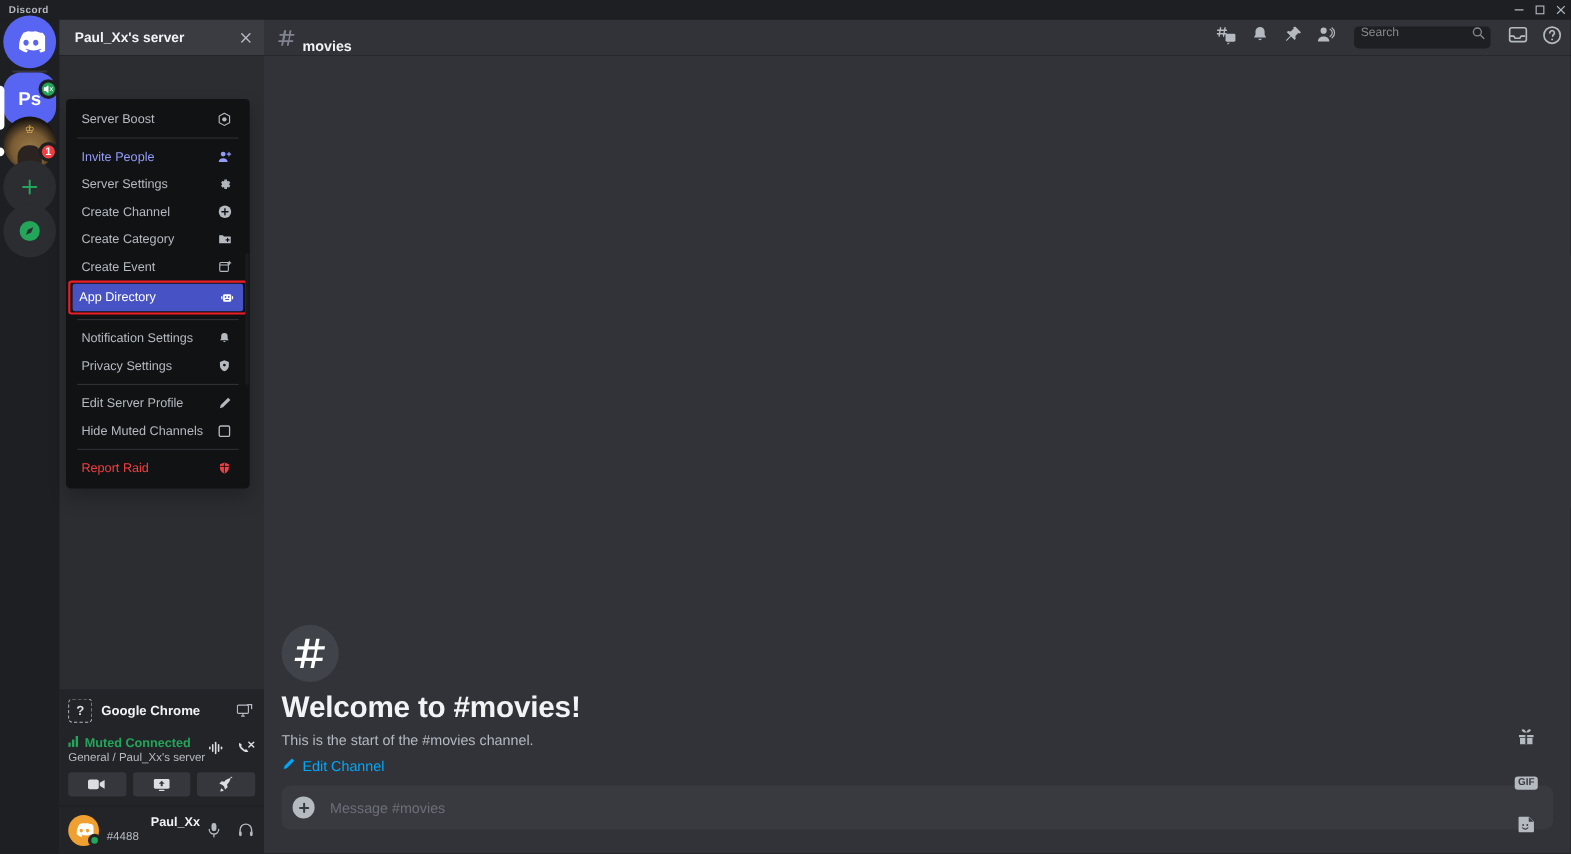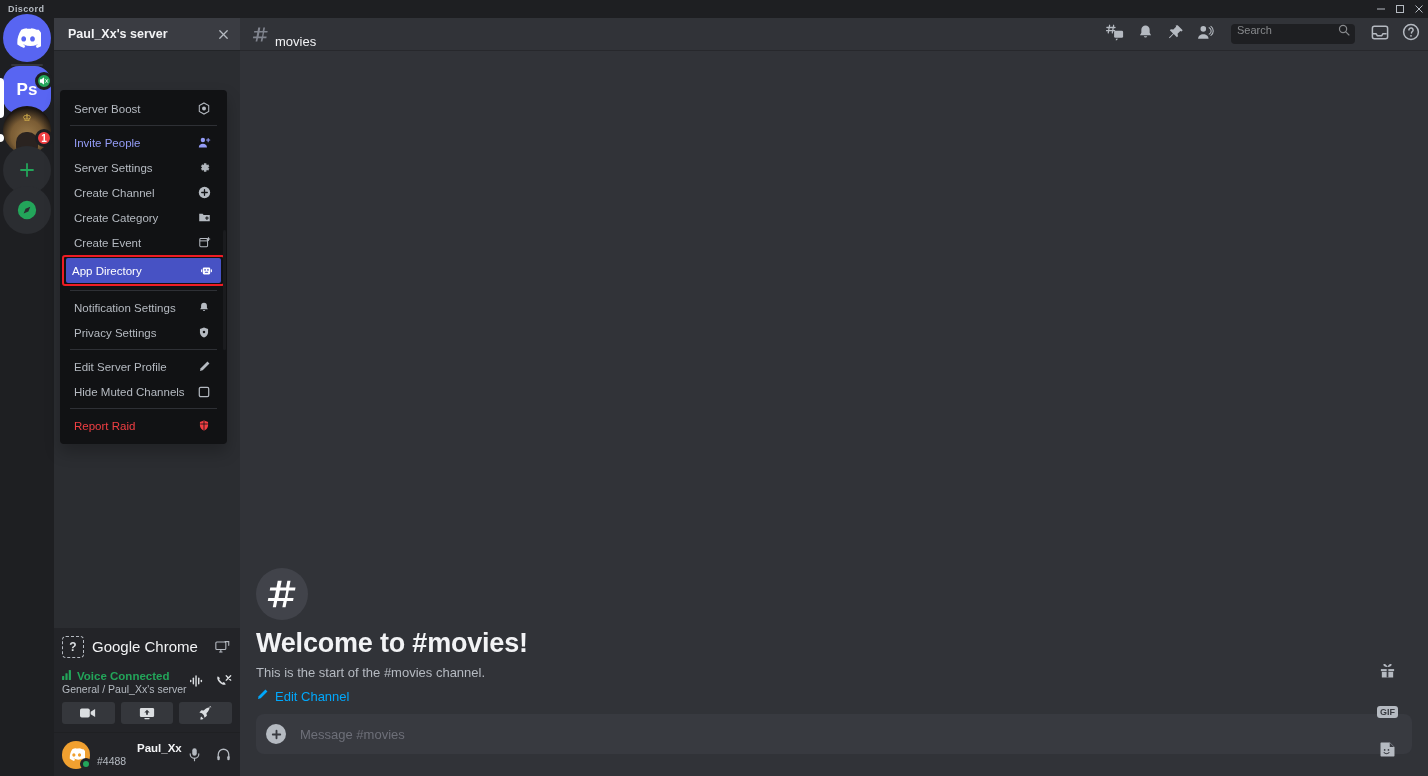--- a/index.html
+++ b/index.html
@@ -132,21 +132,21 @@
   
   .activity-row {
     height: 36px; display: flex; align-items: center; padding: 0 10px 0 8px;
     border-top: 1px solid #232428; background: #232428;
   }
   .activity-ic {
     width: 22px; height: 22px; border: 1px dashed #b5bac1; border-radius: 4px;
     display: flex; align-items: center; justify-content: center;
     color: #dbdee1; font-size: 12px; font-weight: bold; margin-right: 8px;
   }
-  .activity-name { flex: 1; font-size: 15px; font-weight: normal; color: #f2f3f5; }
+  .activity-name { flex: 1; font-size: 12px; font-weight: bold; color: #f2f3f5; }
   .activity-act { color: #b5bac1; display: flex; align-items: center; }
 
   .voice-panel { background: #232428; padding: 6px 8px 8px; }
   .voice-top { display: flex; align-items: flex-start; }
   .voice-txt { flex: 1; }
   .voice-status {
     font-size: 11.5px; font-weight: bold; color: #23a55a;
     display: flex; align-items: center; gap: 4px;
   }
   .voice-sub { font-size: 10.5px; color: #b5bac1; margin-top: 1px; }
@@ -182,21 +182,21 @@
   
   .main {
     position: absolute; left: 240px; top: 18px; width: 1188px; height: 758px;
     background: #313338; display: flex; flex-direction: column;
   }
   .chan-header {
     height: 32px; display: flex; align-items: center; padding: 0 8px 0 12px;
     box-shadow: 0 1px 0 rgba(0,0,0,.2); position: relative; z-index: 2;
   }
   .chan-hash { color: #80848e; margin-right: 6px; display: flex; }
-  .chan-name { font-size: 13px; font-weight: normal; color: #f2f3f5; margin-top: 15px; }
+  .chan-name { font-size: 13px; font-weight: bold; color: #f2f3f5; margin-top: 15px; }
   .hdr-spacer { flex: 1; }
   .hdr-icons { display: flex; align-items: center; gap: 13px; color: #b5bac1; }
   .search-box {
     width: 124px; height: 20px; background: #1e1f22; border-radius: 4px;
     display: flex; padding: 0 5px 0 6px; margin: 0 3px;
   }
   .search-box .ph { flex: 1; font-size: 11px; color: #87898c; }
   .search-box .si { color: #87898c; display: flex; }
 
   .messages { flex: 1; position: relative; }
@@ -482,21 +482,21 @@
       <div class="voice-top">
         <div class="voice-txt">
           <div class="voice-status">
             <span>
               <svg width="11" height="10" viewBox="0 0 12 11" fill="currentColor">
                 <rect x="0" y="6.5" width="2.4" height="4.5" rx=".6"></rect>
                 <rect x="3.7" y="3.5" width="2.4" height="7.5" rx=".6"></rect>
                 <rect x="7.4" y="0" width="2.4" height="11" rx=".6"></rect>
               </svg>
             </span>
-            <span>Voice Connected</span>
+            <span>Muted Connected</span>
           </div>
           <div class="voice-sub">General / Paul_Xx's server</div>
         </div>
         <div class="voice-icons">
           <span>
             <svg width="16" height="14" viewBox="0 0 18 14" fill="currentColor">
               <rect x="0" y="5.5" width="1.6" height="3" rx=".8"></rect>
               <rect x="3" y="3" width="1.6" height="8" rx=".8"></rect>
               <rect x="6" y="0.5" width="1.6" height="13" rx=".8"></rect>
               <rect x="9" y="3" width="1.6" height="8" rx=".8"></rect>

